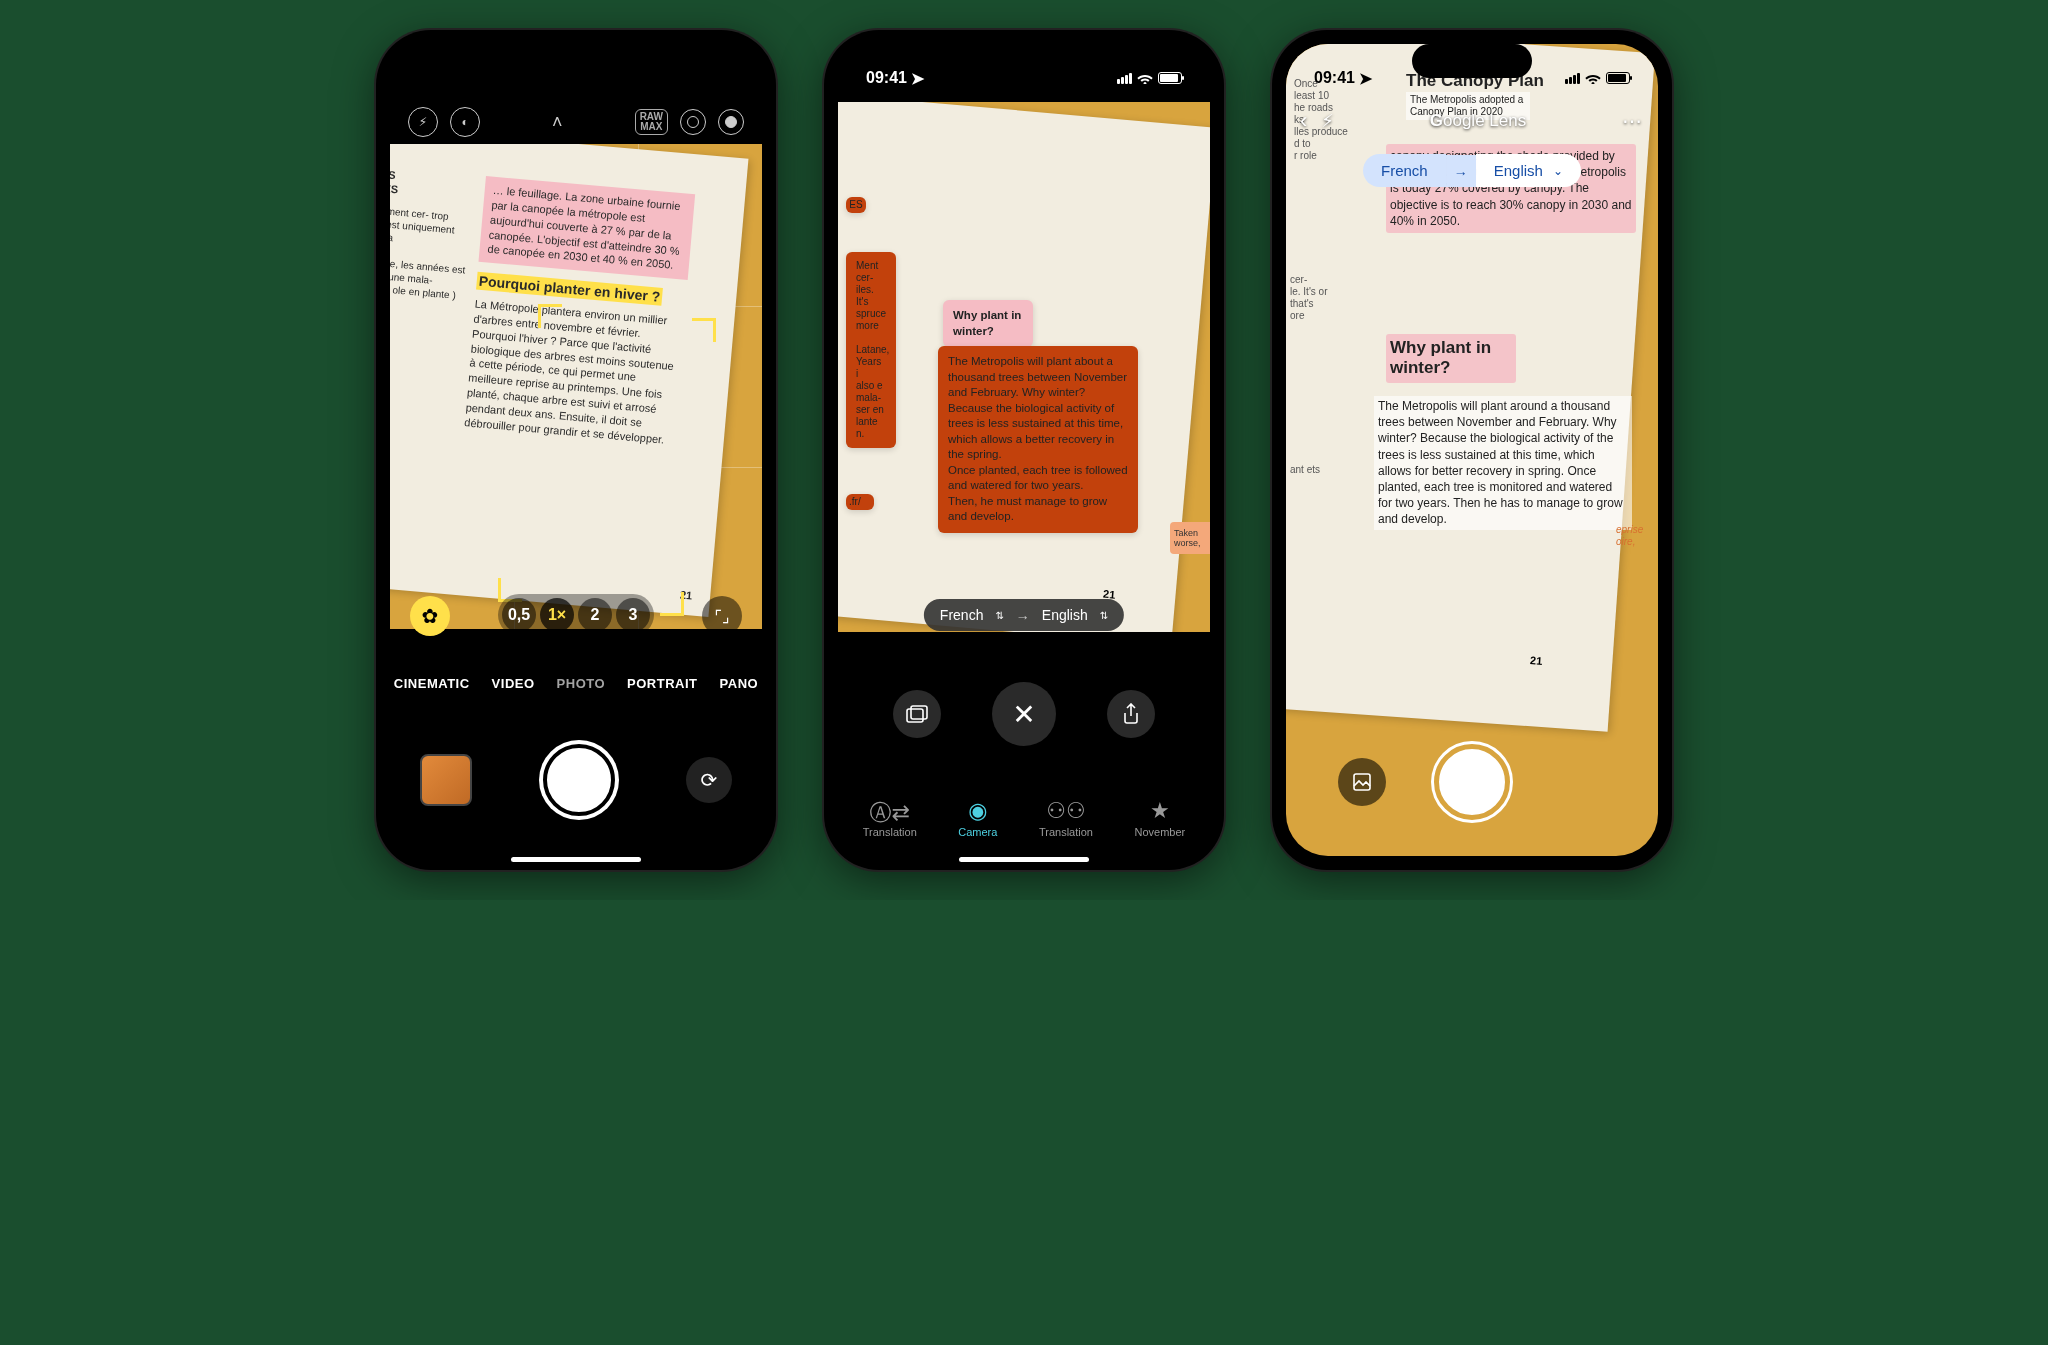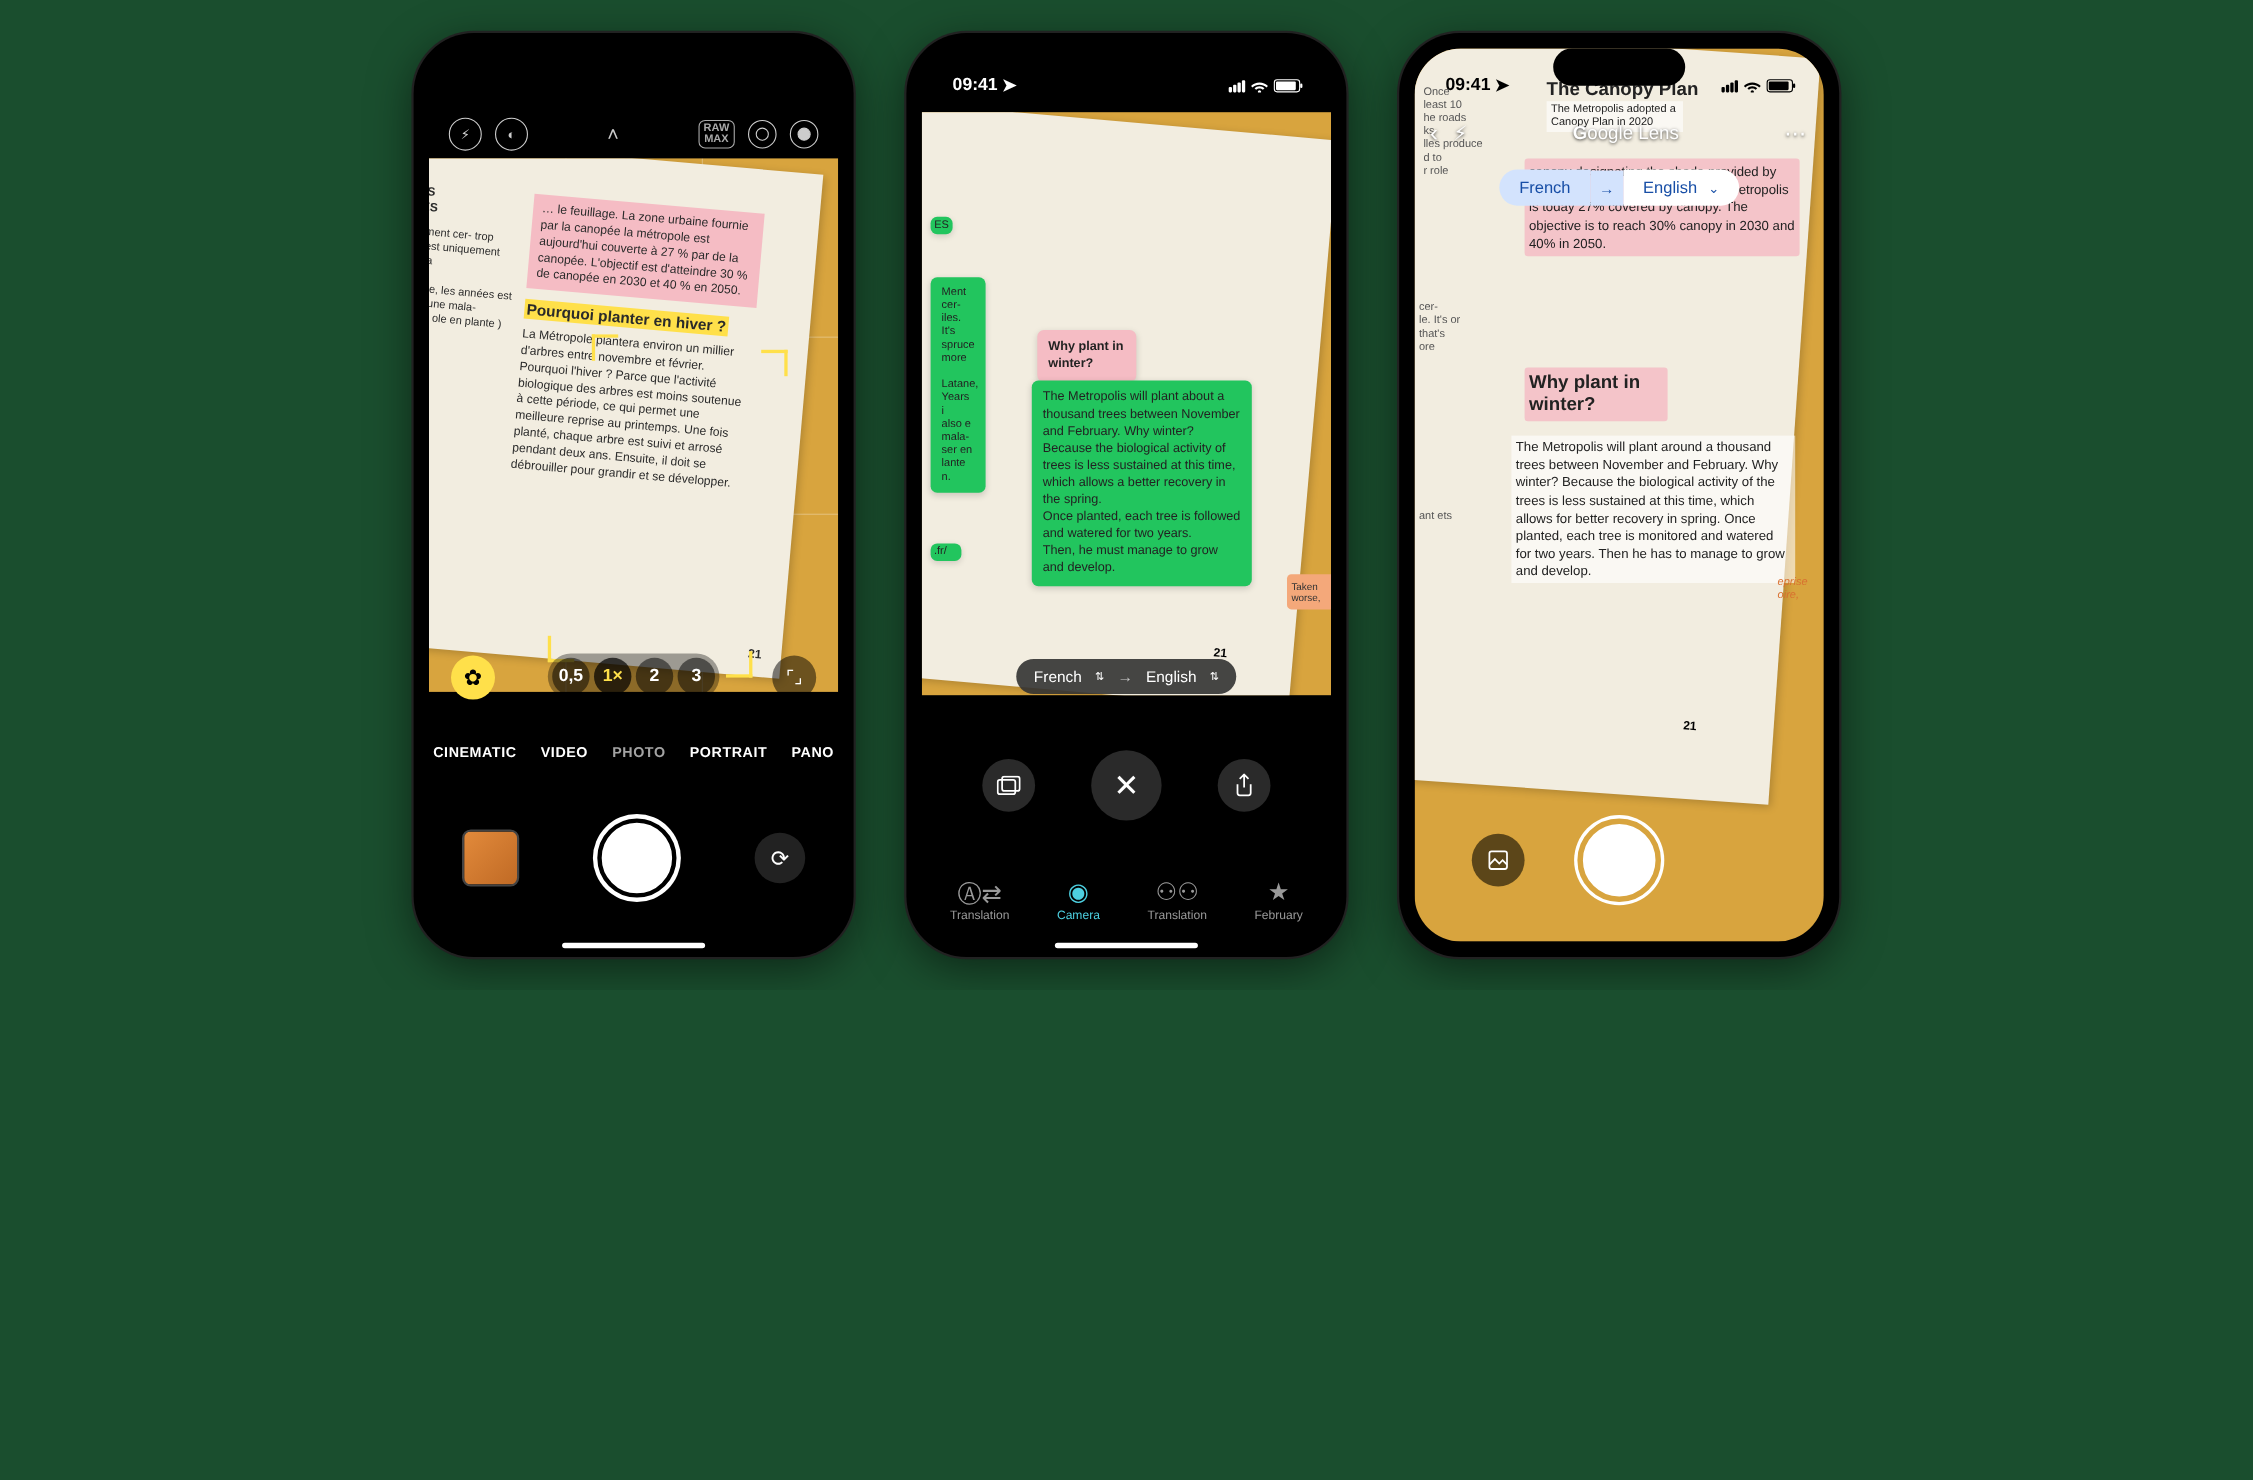--- a/index.html
+++ b/index.html
@@ -126,21 +126,21 @@
   .thumb { width:52px;height:52px; border-radius:8px; background:linear-gradient(135deg,#e28a3b,#c06a25); border:2px solid #444; }
   .shutter { width:72px;height:72px; border-radius:50%; background:#fff; border:4px solid #000; box-shadow:0 0 0 4px #fff; }
   .flip-btn { width:46px;height:46px; border-radius:50%; background:#222; color:#fff; display:flex; align-items:center; justify-content:center; font-size:20px; }
 
   
   .p2-view {
     position:absolute; top:58px; left:0; right:0; height:530px;
     background:#d8a43e; overflow:hidden;
   }
   .p2-paper { top:-10px; left:-30px; width:410px; height:520px; transform:rotate(5deg); }
-  .overlay-box { position:absolute; background:#22c55e; border-radius:6px; padding:8px 10px; font-size:11.5px; line-height:1.35; color:#222; box-shadow:0 2px 6px rgba(0,0,0,.15); }
+  .overlay-box { position:absolute; background:#c2410c; border-radius:6px; padding:8px 10px; font-size:11.5px; line-height:1.35; color:#222; box-shadow:0 2px 6px rgba(0,0,0,.15); }
   .overlay-box.pink { background:#f5bcc4; }
   .p2-lang {
     position:absolute; bottom:225px; left:50%; transform:translateX(-50%);
     background:rgba(50,50,50,.9); border-radius:20px; padding:8px 16px;
     color:#fff; font-size:14px; display:flex; gap:12px; align-items:center;
   }
   .p2-lang .arr { opacity:.7; }
   .p2-ctrl {
     position:absolute; bottom:110px; left:0; right:0;
     display:flex; justify-content:space-around; align-items:center; padding:0 30px;
@@ -350,21 +350,21 @@
       <div class="tab active">
           <div class="ticon">◉</div>
           <span>Camera</span>
         </div>
       <div class="tab">
           <div class="ticon">⚇⚇</div>
           <span>Translation</span>
         </div>
       <div class="tab">
           <div class="ticon">★</div>
-          <span>February</span>
+          <span>November</span>
         </div>
     </div>
   </div>
   <div class="home-ind"></div>
 </div>
 
 <div class="phone">
   <div class="notch"></div>
   <div class="screen">
     <div class="p3-view">

